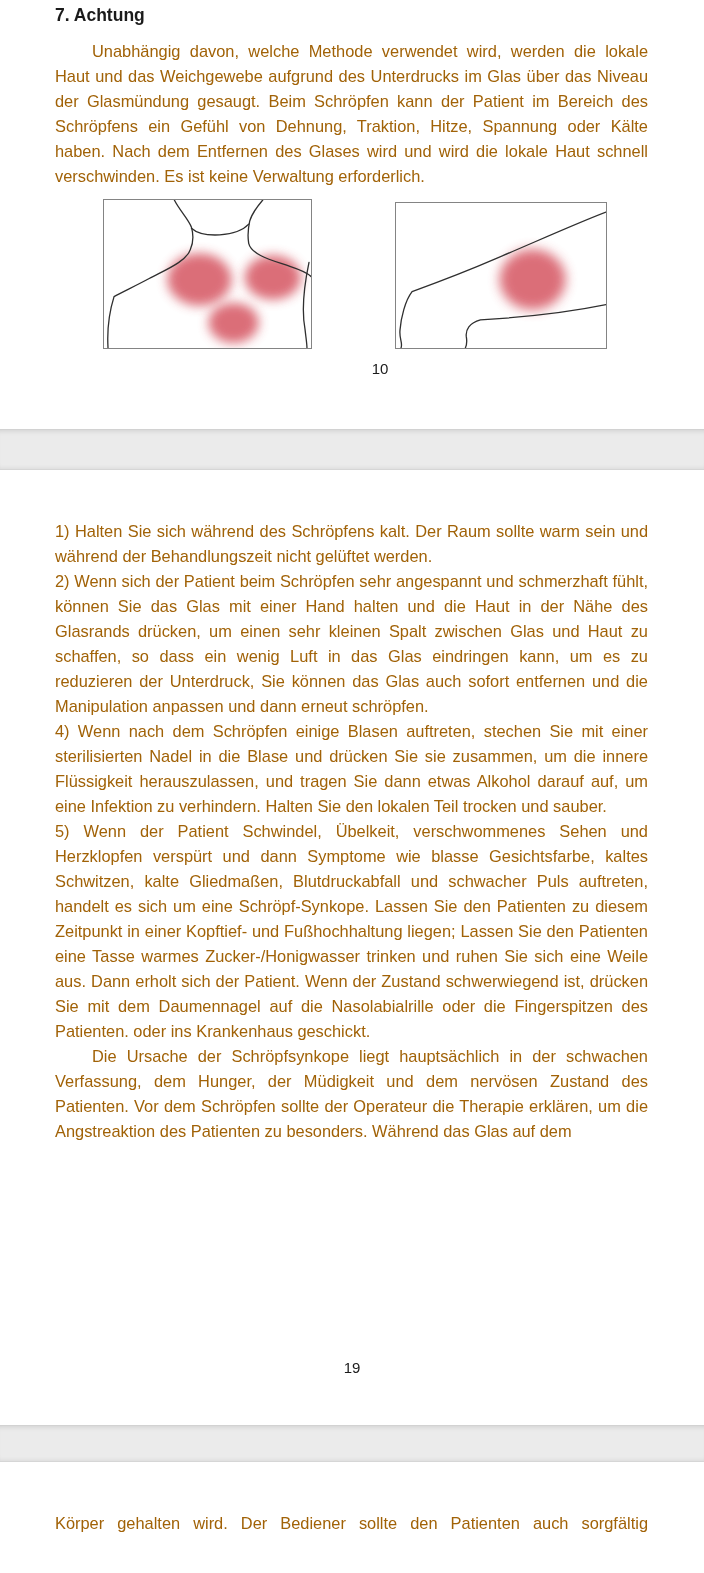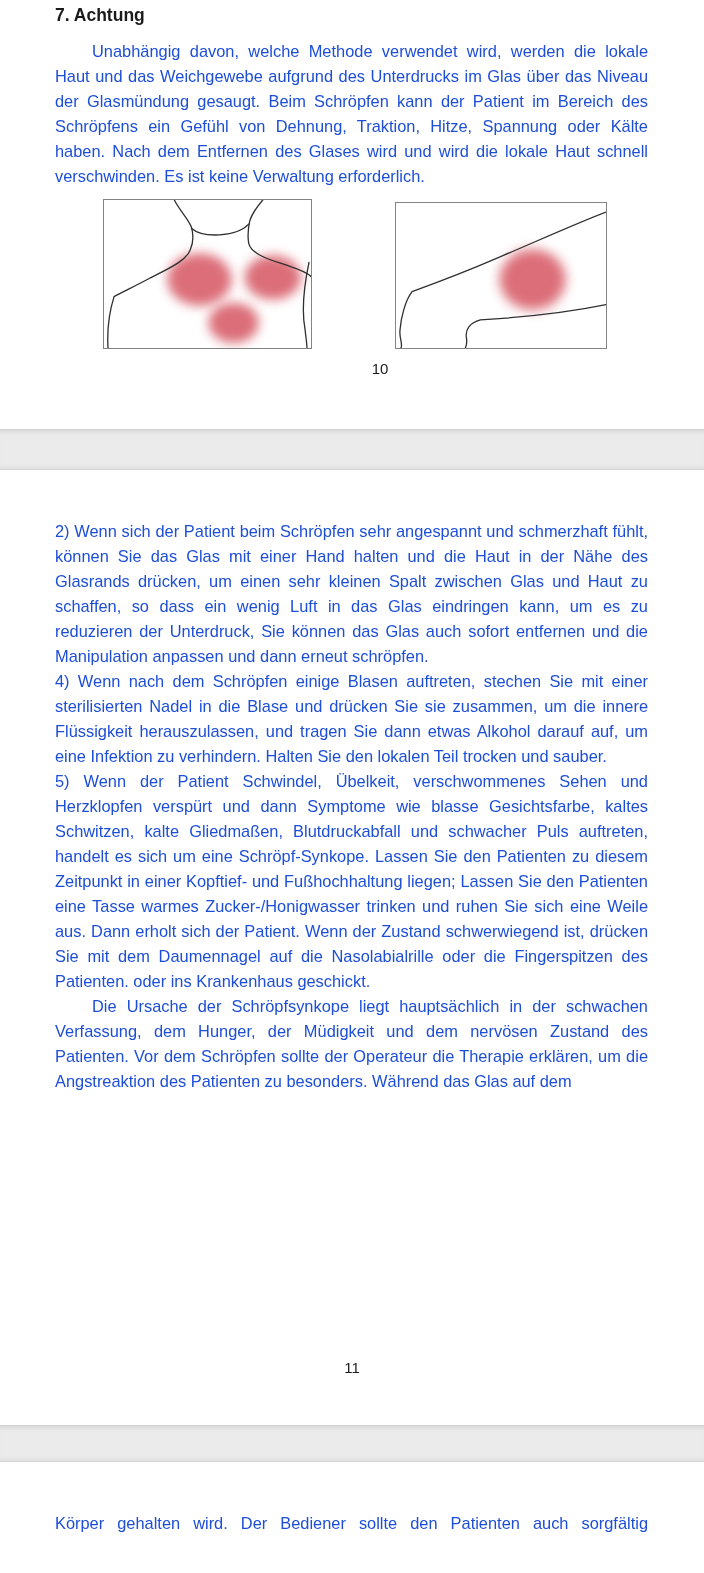--- a/index.html
+++ b/index.html
@@ -10,21 +10,21 @@
     background: #ffffff;
     font-family: "Liberation Sans", sans-serif;
     color: #1b1b1b;
     overflow: hidden;
   }
   .para {
     margin: 0;
     font-size: 16.4px;
     line-height: 25px;
     text-align: justify;
-    color: #1d4ed8;
+    color: #a16207;
   }
   .indent { text-indent: 37px; }
 
   .heading {
     position: absolute;
     top: 4px;
     left: 55px;
     margin: 0;
     font-size: 17.5px;
     font-weight: bold;
@@ -131,26 +131,27 @@
       </svg>
     </figure>
 
     <div class="pagenum pn10">10</div>
   </section>
 
   <div class="gap gap1"></div>
 
   <section>
     <div class="p2-text">
+      <p class="para">1) Halten Sie sich während des Schröpfens kalt. Der Raum sollte warm sein und während der Behandlungszeit nicht gelüftet werden.</p>
       <p class="para">2) Wenn sich der Patient beim Schröpfen sehr angespannt und schmerzhaft fühlt, können Sie das Glas mit einer Hand halten und die Haut in der Nähe des Glasrands drücken, um einen sehr kleinen Spalt zwischen Glas und Haut zu schaffen, so dass ein wenig Luft in das Glas eindringen kann, um es zu reduzieren der Unterdruck, Sie können das Glas auch sofort entfernen und die Manipulation anpassen und dann erneut schröpfen.</p>
       <p class="para">4) Wenn nach dem Schröpfen einige Blasen auftreten, stechen Sie mit einer sterilisierten Nadel in die Blase und drücken Sie sie zusammen, um die innere Flüssigkeit herauszulassen, und tragen Sie dann etwas Alkohol darauf auf, um eine Infektion zu verhindern. Halten Sie den lokalen Teil trocken und sauber.</p>
       <p class="para">5) Wenn der Patient Schwindel, Übelkeit, verschwommenes Sehen und Herzklopfen verspürt und dann Symptome wie blasse Gesichtsfarbe, kaltes Schwitzen, kalte Gliedmaßen, Blutdruckabfall und schwacher Puls auftreten, handelt es sich um eine Schröpf-Synkope. Lassen Sie den Patienten zu diesem Zeitpunkt in einer Kopftief- und Fußhochhaltung liegen; Lassen Sie den Patienten eine Tasse warmes Zucker-/Honigwasser trinken und ruhen Sie sich eine Weile aus. Dann erholt sich der Patient. Wenn der Zustand schwerwiegend ist, drücken Sie mit dem Daumennagel auf die Nasolabialrille oder die Fingerspitzen des Patienten. oder ins Krankenhaus geschickt.</p>
       <p class="para indent">Die Ursache der Schröpfsynkope liegt hauptsächlich in der schwachen Verfassung, dem Hunger, der Müdigkeit und dem nervösen Zustand des Patienten. Vor dem Schröpfen sollte der Operateur die Therapie erklären, um die Angstreaktion des Patienten zu besonders. Während das Glas auf dem</p>
     </div>
-    <div class="pagenum pn11">11</div>
+    <div class="pagenum pn11">19</div>
   </section>
 
   <div class="gap gap2"></div>
 
   <section>
     <p class="para p3-text">Körper gehalten wird. Der Bediener sollte den Patienten auch sorgfältig beobachten. Dadurch kann die Schröpfsynkope vermieden werden.</p>
   </section>
 
 </div>
 

